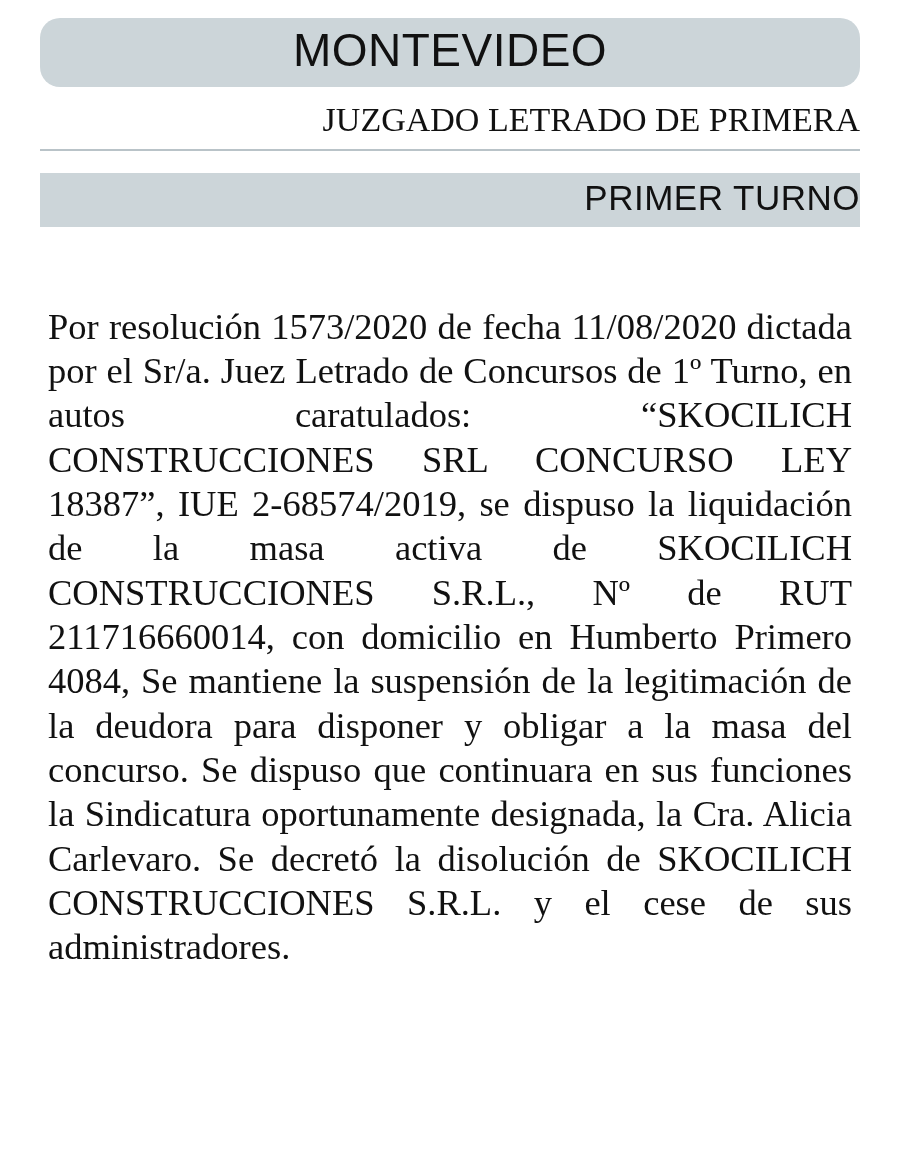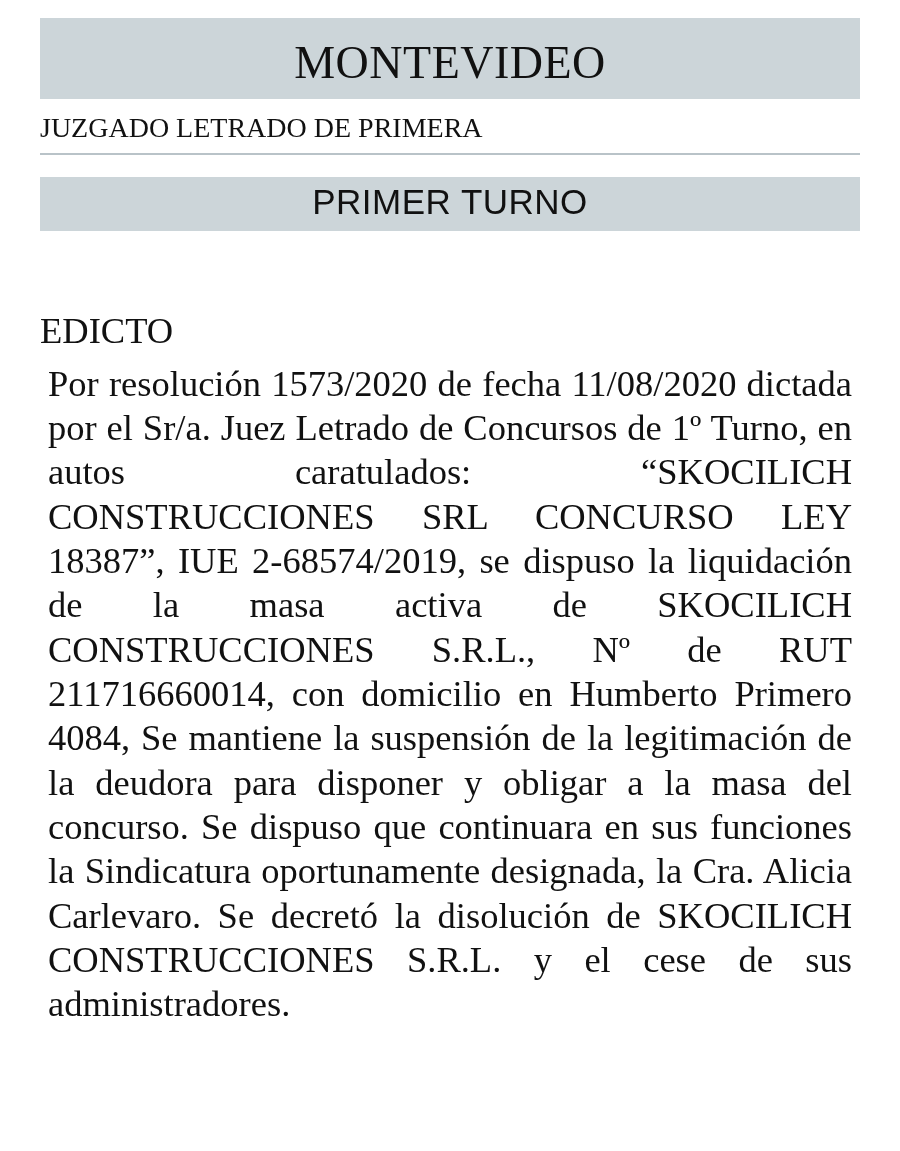--- a/index.html
+++ b/index.html
@@ -19,46 +19,47 @@
     width: 900px;
     height: 1151px;
     box-sizing: border-box;
     padding: 0 40px;
   }
   
   .banner {
     margin-top: 18px;
     background: #ccd5d9;
     text-align: center;
-    font-family: Liberation Serif, serif;
+    font-family: Liberation Sans, sans-serif;
     font-size: 46px;
     letter-spacing: 0.5px;
     line-height: 1.24;
-    padding: 16px 0 8px 0;
+    padding: 4px 0 8px 0;
     color: #111111;
+    border-radius: 20px;
   }
   
   .court-name {
-    text-align: left;
+    text-align: right;
     font-family: "Liberation Serif", serif;
-    font-size: 28px;
+    font-size: 34px;
     line-height: 1.22;
     padding: 12px 0 8px 0;
     color: #111111;
     border-bottom: 2px solid #b9c3c8;
   }
   .court-name .line {
     display: block;
     white-space: nowrap;
   }
   
   .turn-banner {
     margin-top: 22px;
     background: #ccd5d9;
-    text-align: center;
+    text-align: right;
     font-family: "Liberation Sans", sans-serif;
     font-size: 35px;
     font-weight: 400;
     letter-spacing: 0.5px;
     padding: 5px 0 9px 0;
     color: #111111;
   }
   
   .body-block {
     margin-top: 78px;
@@ -88,17 +89,16 @@
 
   <div class="banner">MONTEVIDEO</div>
 
   <div class="court-name">
     <span class="line">JUZGADO LETRADO DE PRIMERA</span>
   </div>
 
   <div class="turn-banner">PRIMER TURNO</div>
 
   <div class="body-block">
-    <span class="edicto">EDICTO</span>
     <p>Por resolución 1573/2020 de fecha 11/08/2020 dictada por el Sr/a. Juez Letrado de Concursos de 1º Turno, en autos caratulados: “SKOCILICH CONSTRUCCIONES SRL CONCURSO LEY 18387”, IUE 2-68574/2019, se dispuso la liquidación de la masa activa de SKOCILICH CONSTRUCCIONES S.R.L., Nº de RUT 211716660014, con domicilio en Humberto Primero 4084, Se mantiene la suspensión de la legitimación de la deudora para disponer y obligar a la masa del concurso. Se dispuso que continuara en sus funciones la Sindicatura oportunamente designada, la Cra. Alicia Carlevaro. Se decretó la disolución de SKOCILICH CONSTRUCCIONES S.R.L. y el cese de sus administradores.</p>
   </div>
 
 </div>
 
 </body></html>

